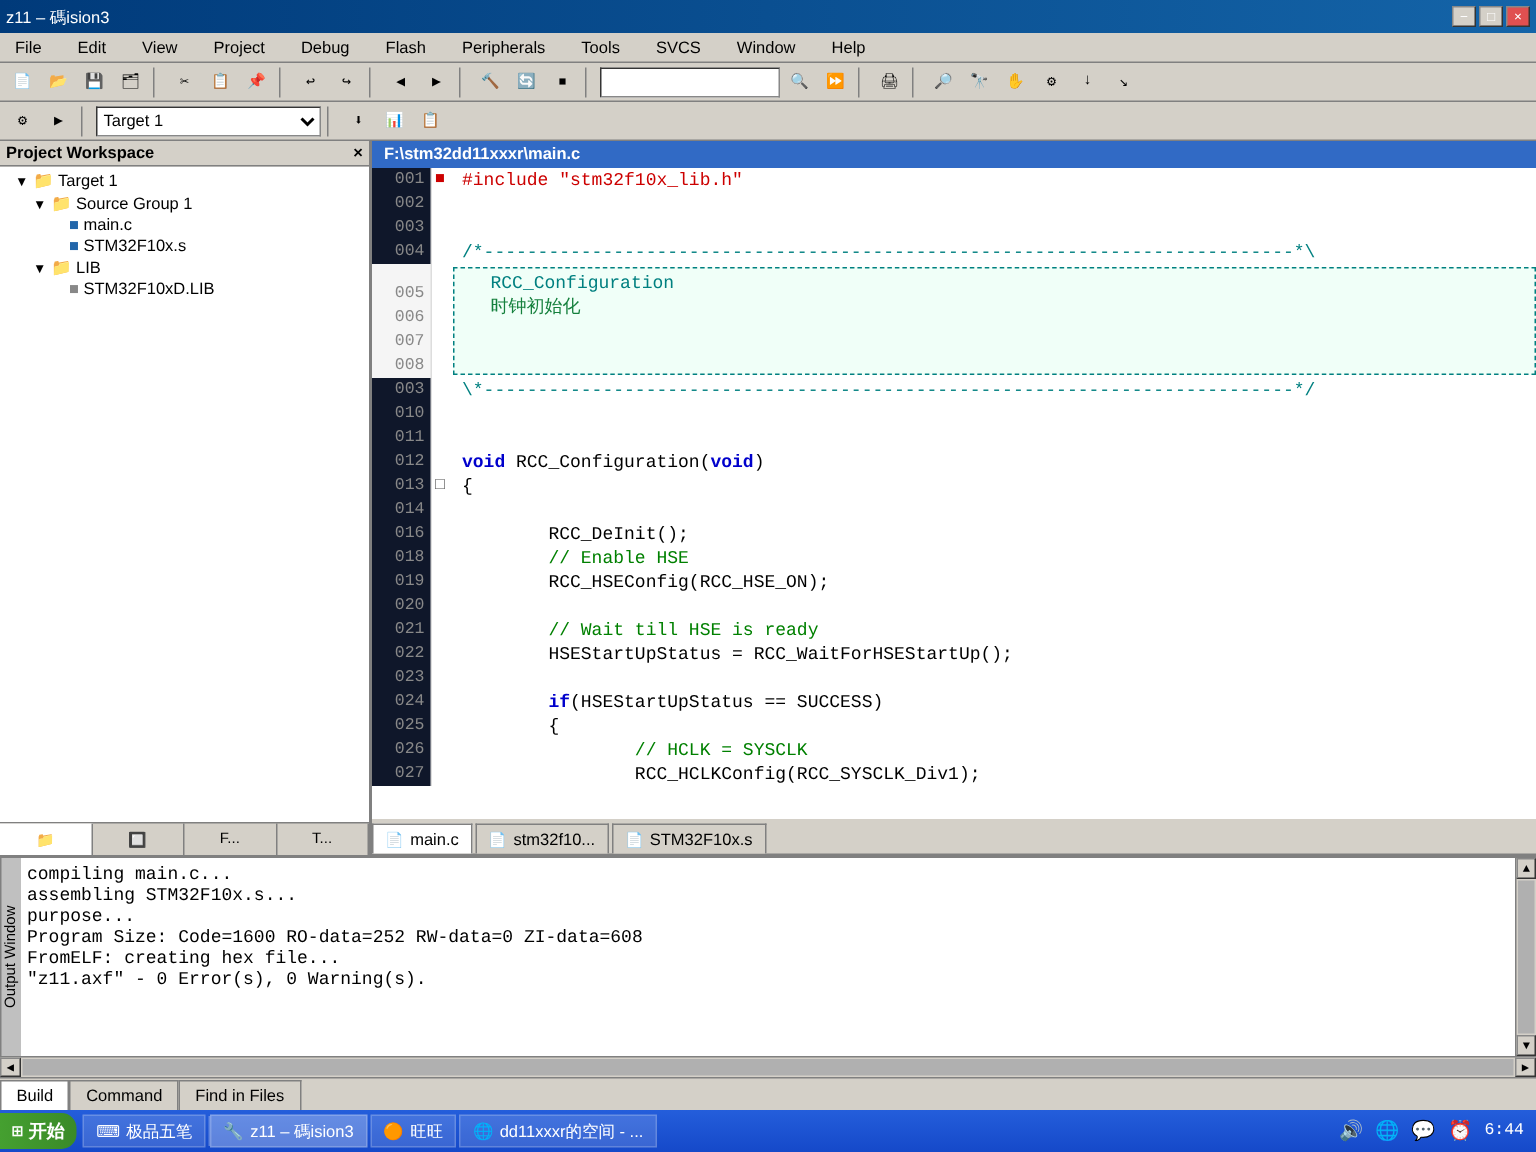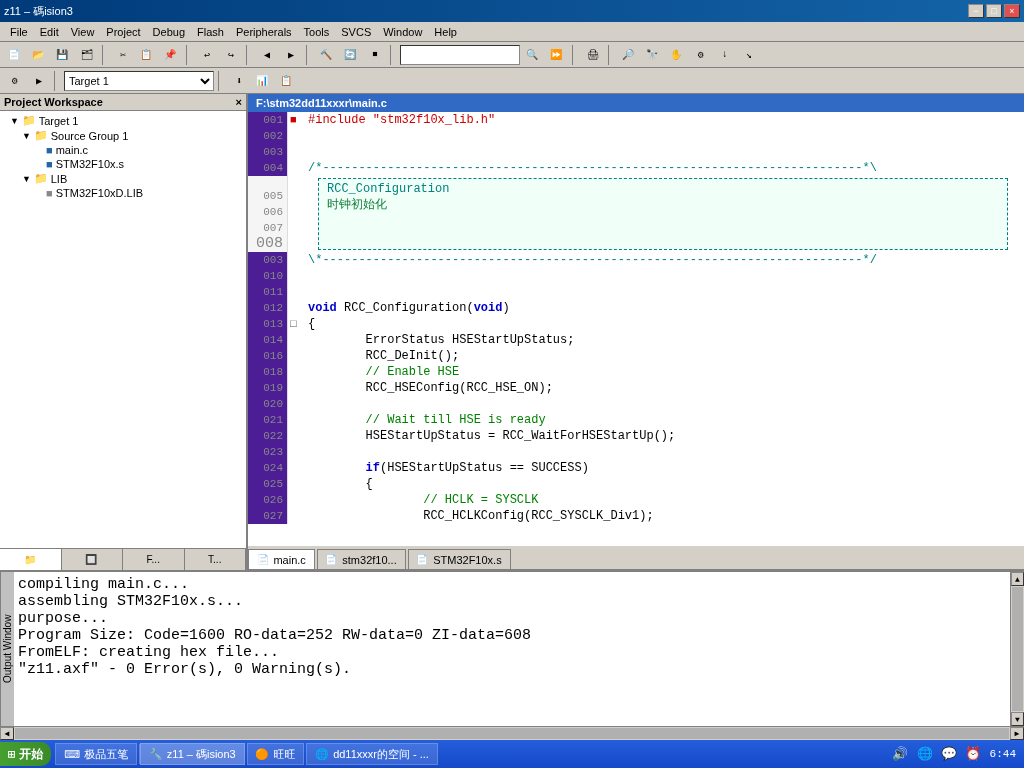--- a/index.html
+++ b/index.html
@@ -35,21 +35,21 @@
       cursor: pointer;
     }
 
     
     #menu-bar {
       background: #d4d0c8;
       height: 20px;
       display: flex;
       align-items: center;
       padding: 0 4px;
-      gap: 0;
+      gap: 12px;
       font-family: Arial, sans-serif;
       font-size: 11px;
       border-bottom: 1px solid #808080;
     }
     .menu-item {
       padding: 2px 6px;
       cursor: pointer;
     }
 
     
@@ -155,21 +155,21 @@
       line-height: 16px;
     }
     .line-num {
       width: 40px;
       min-width: 40px;
       color: #888;
       text-align: right;
       padding-right: 4px;
       border-right: 1px solid #ddd;
       user-select: none;
-      background: #4c1d95;
+      background: #0f172a;
       font-size: 11px;
     }
     .line-indicator {
       width: 14px; min-width: 14px;
       color: #cc0000;
       font-size: 11px;
       padding-left: 2px;
     }
     .line-code {
       padding-left: 6px;
@@ -215,21 +215,21 @@
       display: flex;
       flex-direction: column;
       border-top: 2px solid #808080;
       background: white;
     }
     #output-content {
       flex: 1;
       overflow: auto;
       padding: 4px;
       font-family: 'Courier New', Courier, monospace;
-      font-size: 15px;
+      font-size: 12px;
       background: white;
       color: black;
     }
     #bottom-tabs {
       height: 22px;
       background: #d4d0c8;
       display: flex;
       align-items: flex-end;
       border-top: 1px solid #808080;
     }
@@ -521,24 +521,24 @@
           <span class="line-num">004</span>
           <span class="line-indicator"></span>
           <span class="line-code box-teal">/*---------------------------------------------------------------------------*\</span>
         </div>
 
         <div style="display:flex;">
           <div style="width:40px;min-width:40px;background:#f5f5f5;border-right:1px solid #ddd;">
             <div style="height:16px;line-height:16px;text-align:right;padding-right:4px;color:#888;font-size:11px;margin-top:12px;">005</div>
             <div style="height:16px;line-height:16px;text-align:right;padding-right:4px;color:#888;font-size:11px;">006</div>
             <div style="height:16px;line-height:16px;text-align:right;padding-right:4px;color:#888;font-size:11px;">007</div>
-            <div style="height:16px;line-height:16px;text-align:right;padding-right:4px;color:#888;font-size:15px;">008</div>
+            <div style="height:16px;line-height:16px;text-align:right;padding-right:4px;color:#888;font-size:11px;">008</div>
           </div>
           <div style="width:14px;min-width:14px;"></div>
-          <div style="flex:1;border:1px dashed #008080;padding:2px 8px;margin:2px 16px;background:#f0fff8;">
+          <div style="flex:1;border:1px dashed #008080;padding:2px 24px;margin:2px 0;background:#f0fff8;">
             <div style="height:16px;line-height:16px;color:#008080;">  RCC_Configuration</div>
             <div style="height:16px;line-height:16px;color:#15803d;">  时钟初始化</div>
             <div style="height:16px;line-height:16px;"></div>
             <div style="height:16px;line-height:16px;"></div>
           </div>
         </div>
         <div class="code-line">
           <span class="line-num">003</span>
           <span class="line-indicator"></span>
           <span class="line-code box-teal">\*---------------------------------------------------------------------------*/</span>
@@ -563,21 +563,20 @@
 
         <div class="code-line">
           <span class="line-num">013</span>
           <span class="line-indicator" style="color:#555;">□</span>
           <span class="line-code">{</span>
         </div>
 
         <div class="code-line">
           <span class="line-num">014</span>
           <span class="line-indicator"></span>
-          <span class="line-code">        ErrorStatus HSEStartUpStatus;</span>
         </div>
 
 
         <div class="code-line">
           <span class="line-num">016</span>
           <span class="line-indicator"></span>
           <span class="line-code">        RCC_DeInit();</span>
         </div>
 
 
@@ -675,20 +674,31 @@
         <div style="height:14px;background:#d4d0c8;border:1px outset #888;display:flex;align-items:center;justify-content:center;font-size:8px;cursor:pointer;">▲</div>
         <div style="flex:1;background:#b0b0b0;margin:1px;"></div>
         <div style="height:14px;background:#d4d0c8;border:1px outset #888;display:flex;align-items:center;justify-content:center;font-size:8px;cursor:pointer;">▼</div>
       </div>
     </div>
     <div style="height:14px;background:#d4d0c8;border-top:1px solid #808080;display:flex;">
       <div style="width:14px;background:#d4d0c8;border:1px outset #888;display:flex;align-items:center;justify-content:center;font-size:8px;cursor:pointer;">◀</div>
       <div style="flex:1;background:#b0b0b0;margin:1px;"></div>
       <div style="width:14px;background:#d4d0c8;border:1px outset #888;display:flex;align-items:center;justify-content:center;font-size:8px;cursor:pointer;">▶</div>
     </div>
+    <div id="bottom-tabs">
+      <div class="bottom-tab active">
+        <span>Build</span>
+      </div>
+      <div class="bottom-tab">
+        <span>Command</span>
+      </div>
+      <div class="bottom-tab">
+        <span>Find in Files</span>
+      </div>
+    </div>
   </div>
 </div>
 
 <div id="status-bar">
   <div class="status-item">
     <span>Simulation</span>
   </div>
   <div style="flex:1;"></div>
   <div class="status-item">
     <span>L:40  C:7</span>

